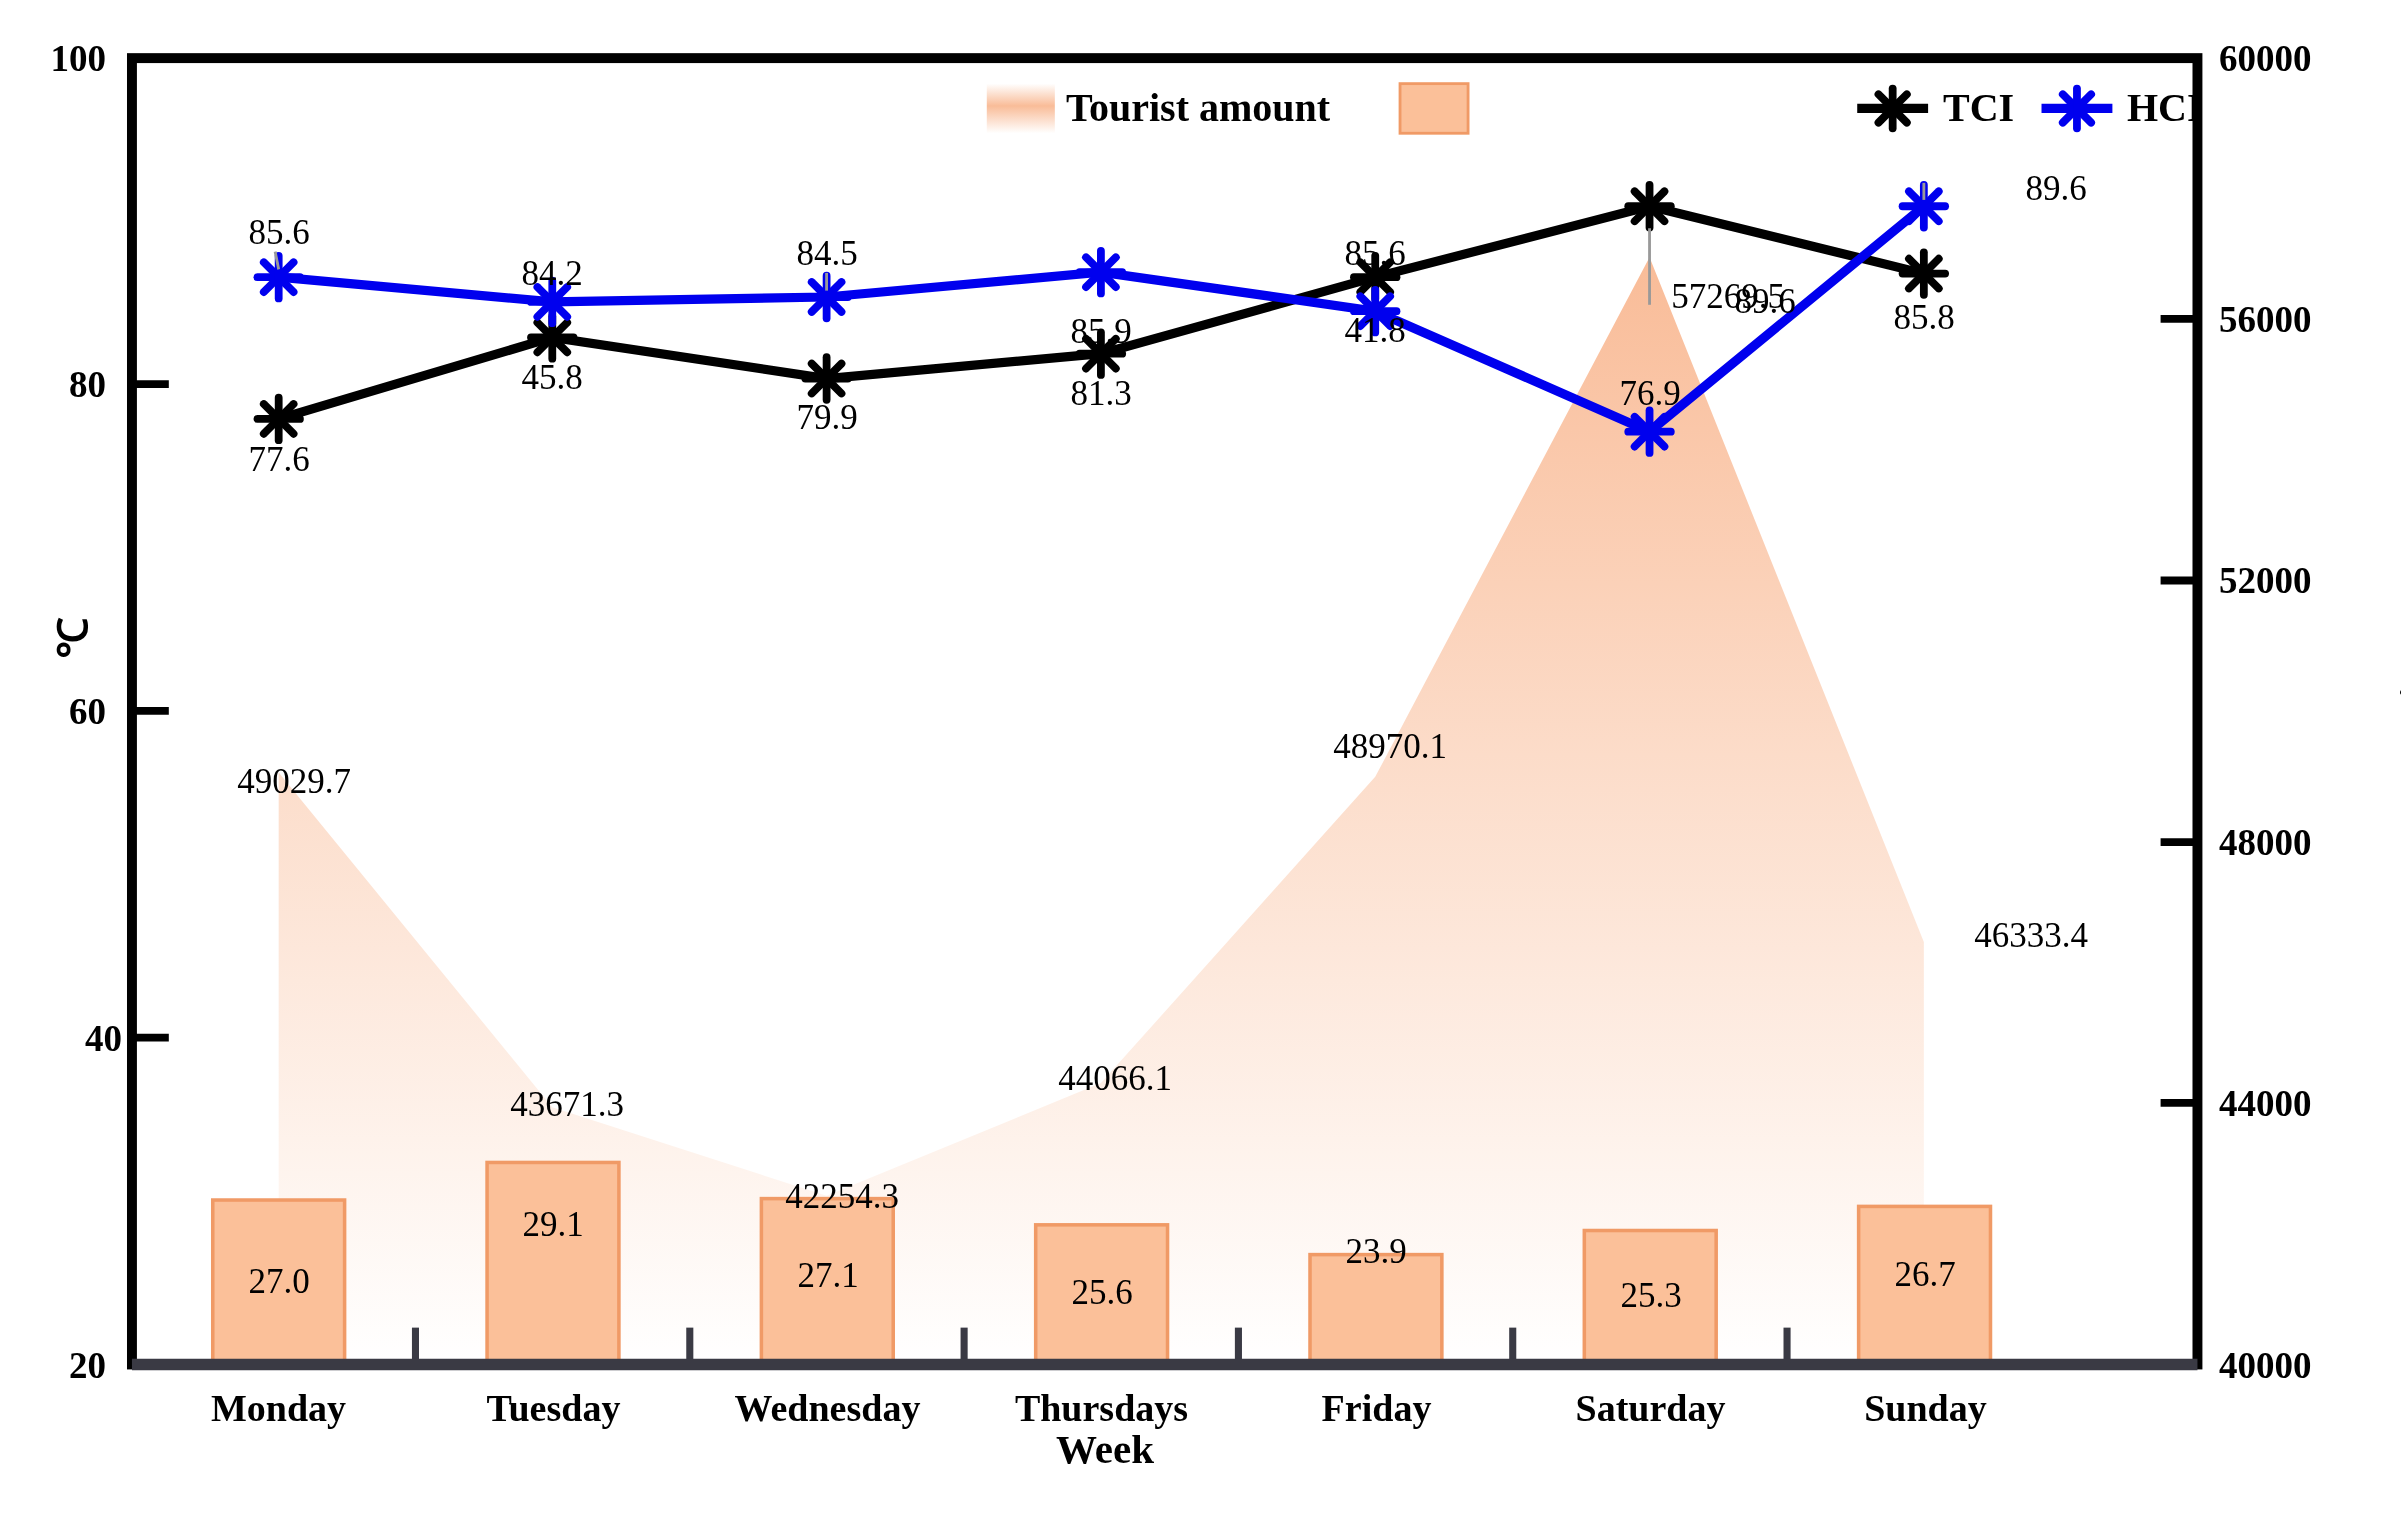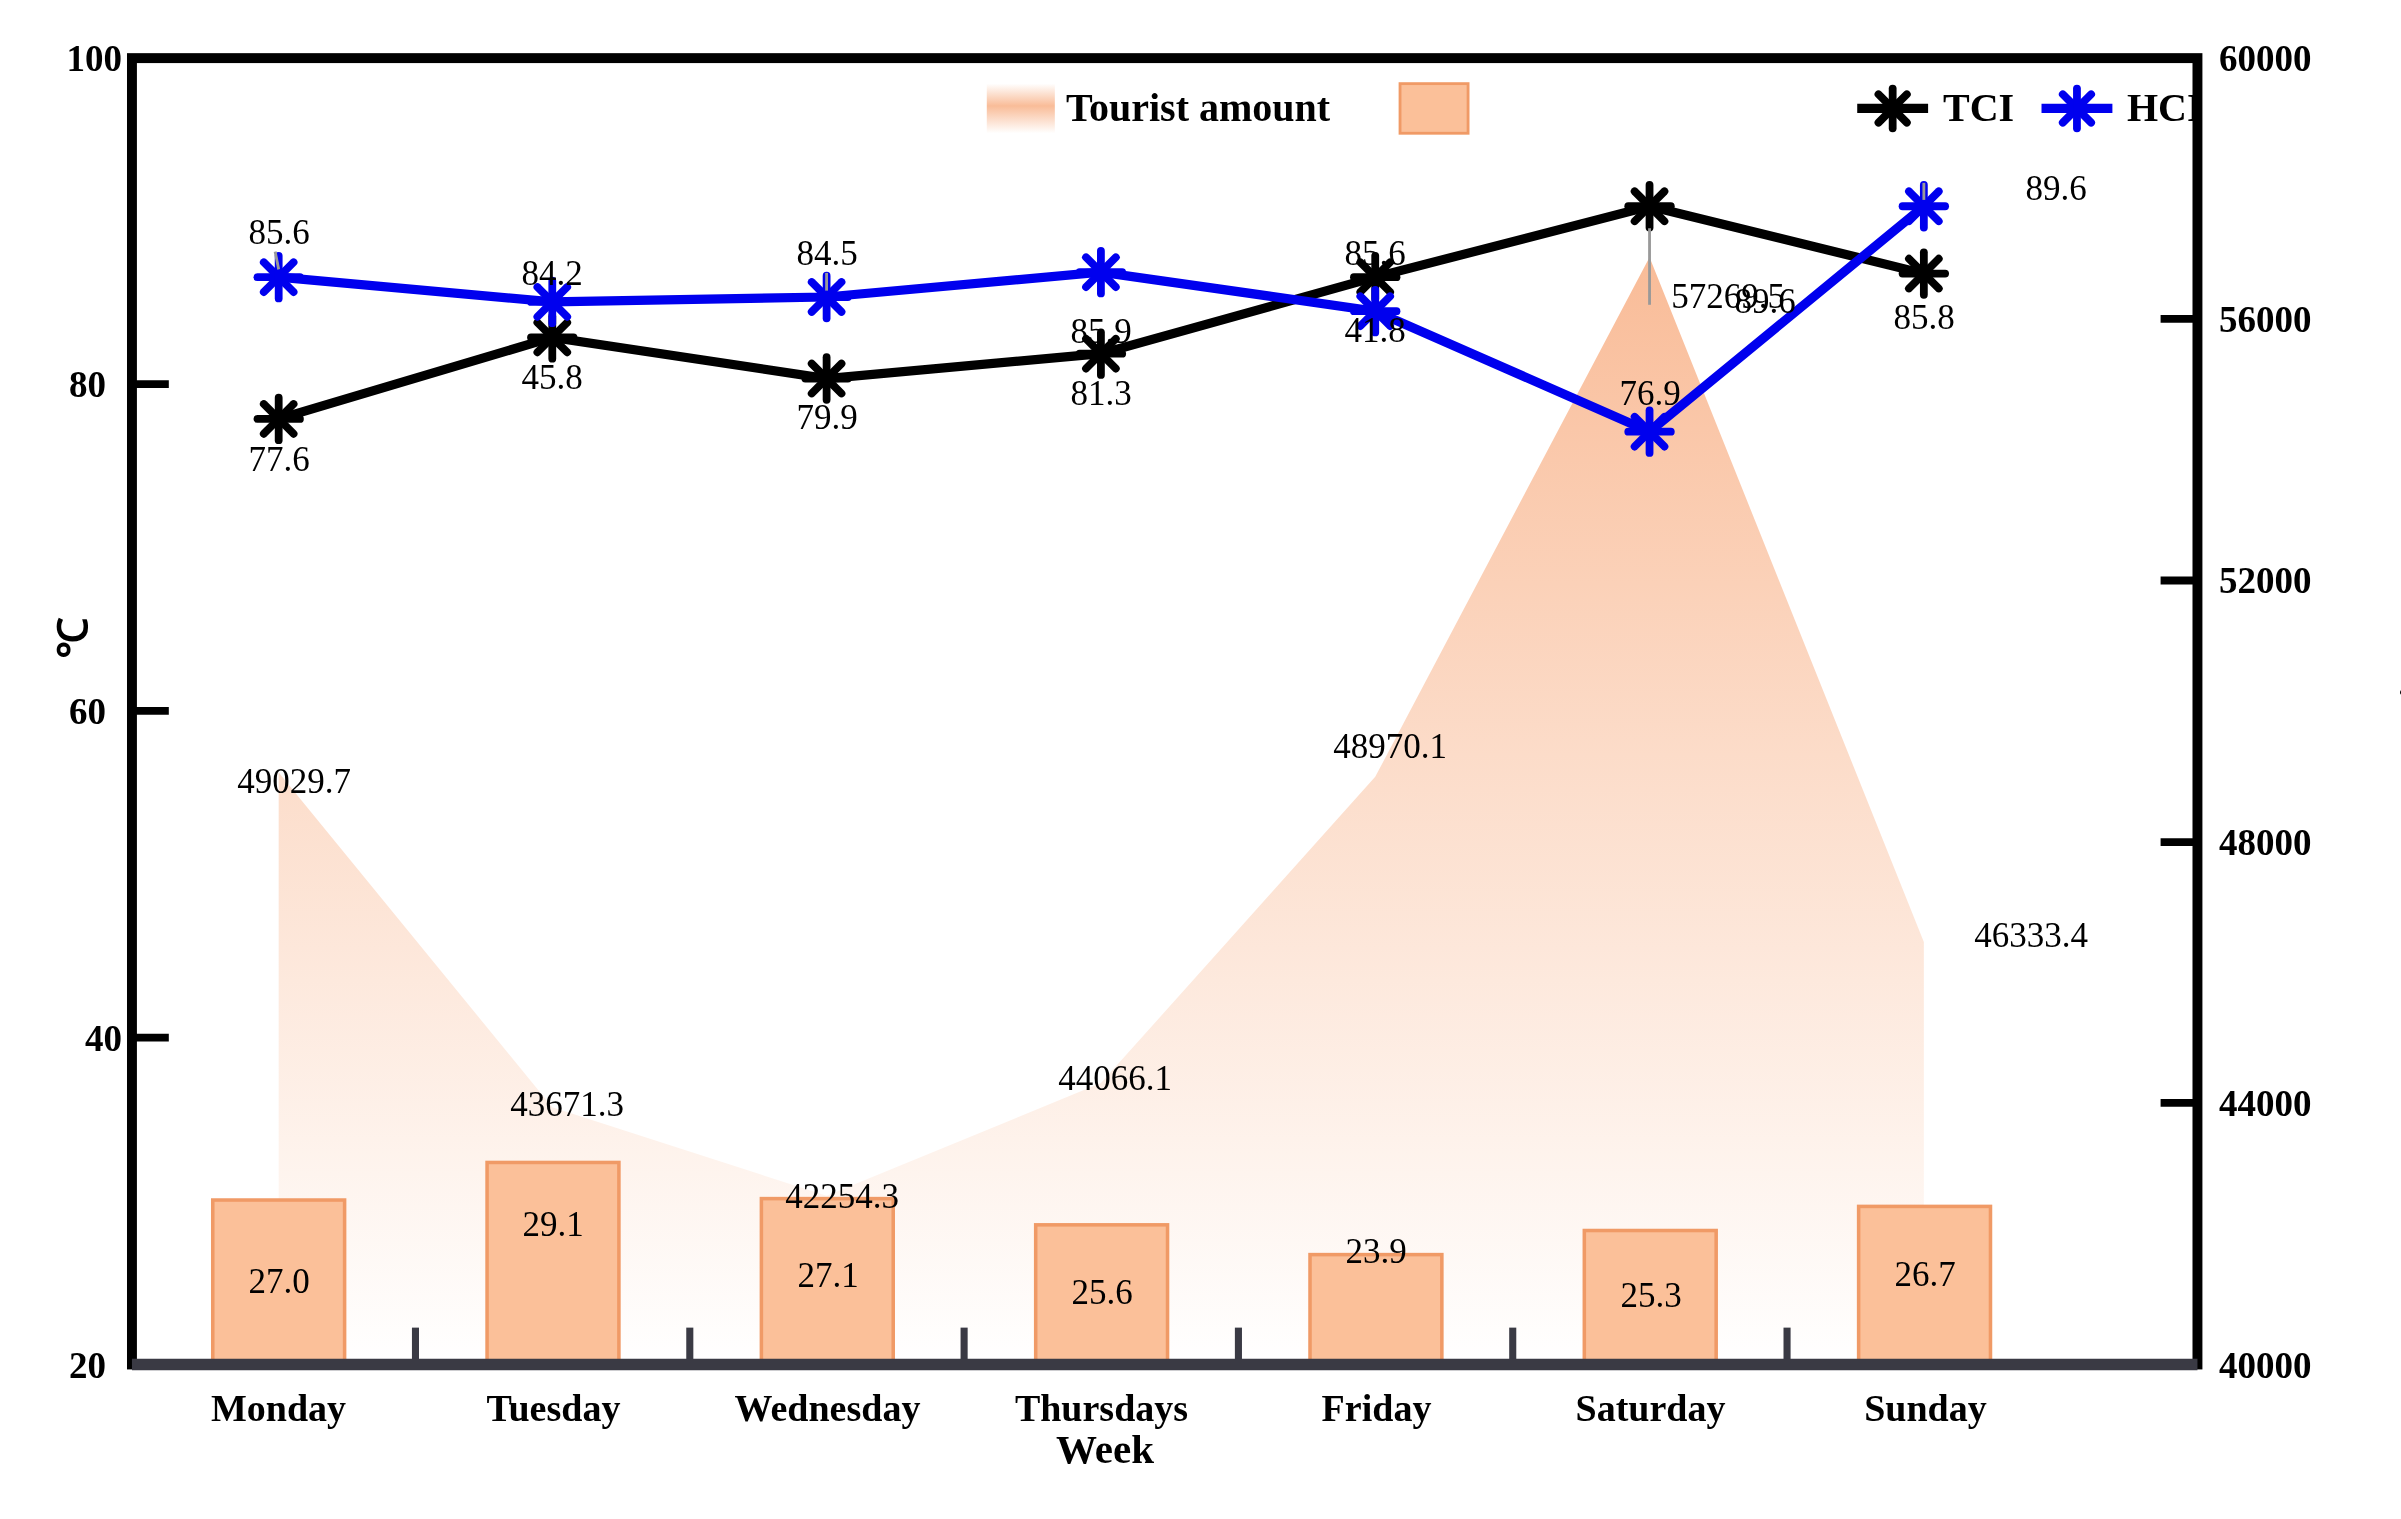--- a/index.html
+++ b/index.html
@@ -208,21 +208,21 @@
             <line x1="0" y1="-28" x2="0" y2="28"></line>
         </g>
       </g>
     </g>
   </svg>
 
   <div class="txt legend-label" style="left:1066px;top:84px;">Tourist amount</div>
   <div class="txt legend-label" style="left:1943px;top:84px;">TCI</div>
   <div class="txt legend-label" style="left:2127px;top:84px;">HCI</div>
 
-  <div class="txt tick tick-left" style="left:16px;top:37px;width:106px;">100</div>
+  <div class="txt tick tick-left" style="left:0px;top:37px;width:106px;">100</div>
   <div class="txt tick tick-left" style="left:0px;top:363px;width:106px;">80</div>
   <div class="txt tick tick-left" style="left:0px;top:690px;width:106px;">60</div>
   <div class="txt tick tick-left" style="left:0px;top:1017px;width:106px;padding-left:16px;">40</div>
   <div class="txt tick tick-left" style="left:0px;top:1344px;width:106px;">20</div>
 
   <div class="txt tick tick-right" style="left:2219px;top:37px;">60000</div>
   <div class="txt tick tick-right" style="left:2219px;top:298px;">56000</div>
   <div class="txt tick tick-right" style="left:2219px;top:559px;">52000</div>
   <div class="txt tick tick-right" style="left:2219px;top:821px;">48000</div>
   <div class="txt tick tick-right" style="left:2219px;top:1082px;">44000</div>

